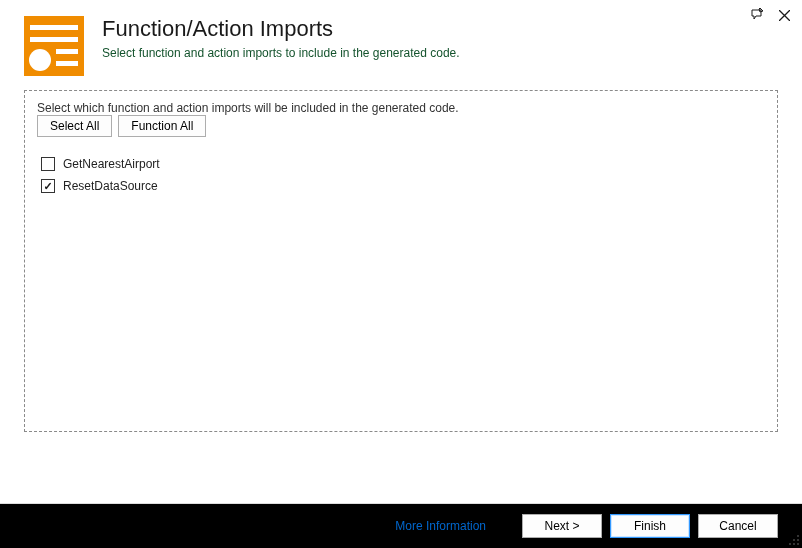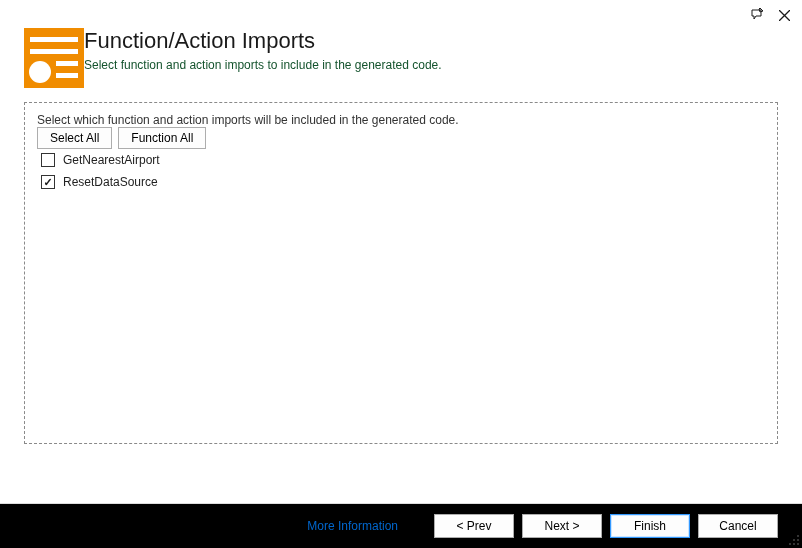--- a/index.html
+++ b/index.html
@@ -18,21 +18,22 @@
       top: 8px;
       right: 12px;
       display: flex;
       gap: 14px;
       align-items: center;
     }
     .titlebar-buttons svg { display: block; }
     .header {
       display: flex;
       align-items: flex-start;
-      padding: 28px 24px 14px 24px;
+      padding: 16px 24px 14px 24px;
+      gap: 18px;
     }
     .header-icon {
       width: 60px;
       height: 60px;
       background: #f08c00;
       position: relative;
       flex-shrink: 0;
     }
     .header-icon .line {
       position: absolute;
@@ -88,21 +89,21 @@
       padding: 10px 12px;
       height: 342px;
     }
     .content-desc {
       font-size: 12px;
       color: #333;
     }
     .btn-row {
       display: flex;
       gap: 6px;
-      margin-bottom: 0;
+      margin-bottom: 16px;
     }
     .btn {
       font-family: inherit;
       font-size: 12px;
       padding: 3px 12px;
       background: #fdfdfd;
       border: 1px solid #adadad;
       cursor: pointer;
     }
     .check-item {
@@ -218,21 +219,20 @@
       <div class="check-item">
         <span class="checkbox checked"></span>
         <span>ResetDataSource</span>
       </div>
     </div>
   </div>
 </div>
 
 <div class="footer">
   <a class="more-info">More Information</a>
-  <button class="footer-btn">&lt; Prev</button>
   <button class="footer-btn">Next &gt;</button>
   <button class="footer-btn primary">Finish</button>
   <button class="footer-btn">Cancel</button>
 </div>
 
 <svg class="resize-grip" viewBox="0 0 12 12">
   <circle cx="10" cy="2" r="1" fill="#888"></circle>
   <circle cx="10" cy="6" r="1" fill="#888"></circle>
   <circle cx="6" cy="6" r="1" fill="#888"></circle>
   <circle cx="10" cy="10" r="1" fill="#888"></circle>

